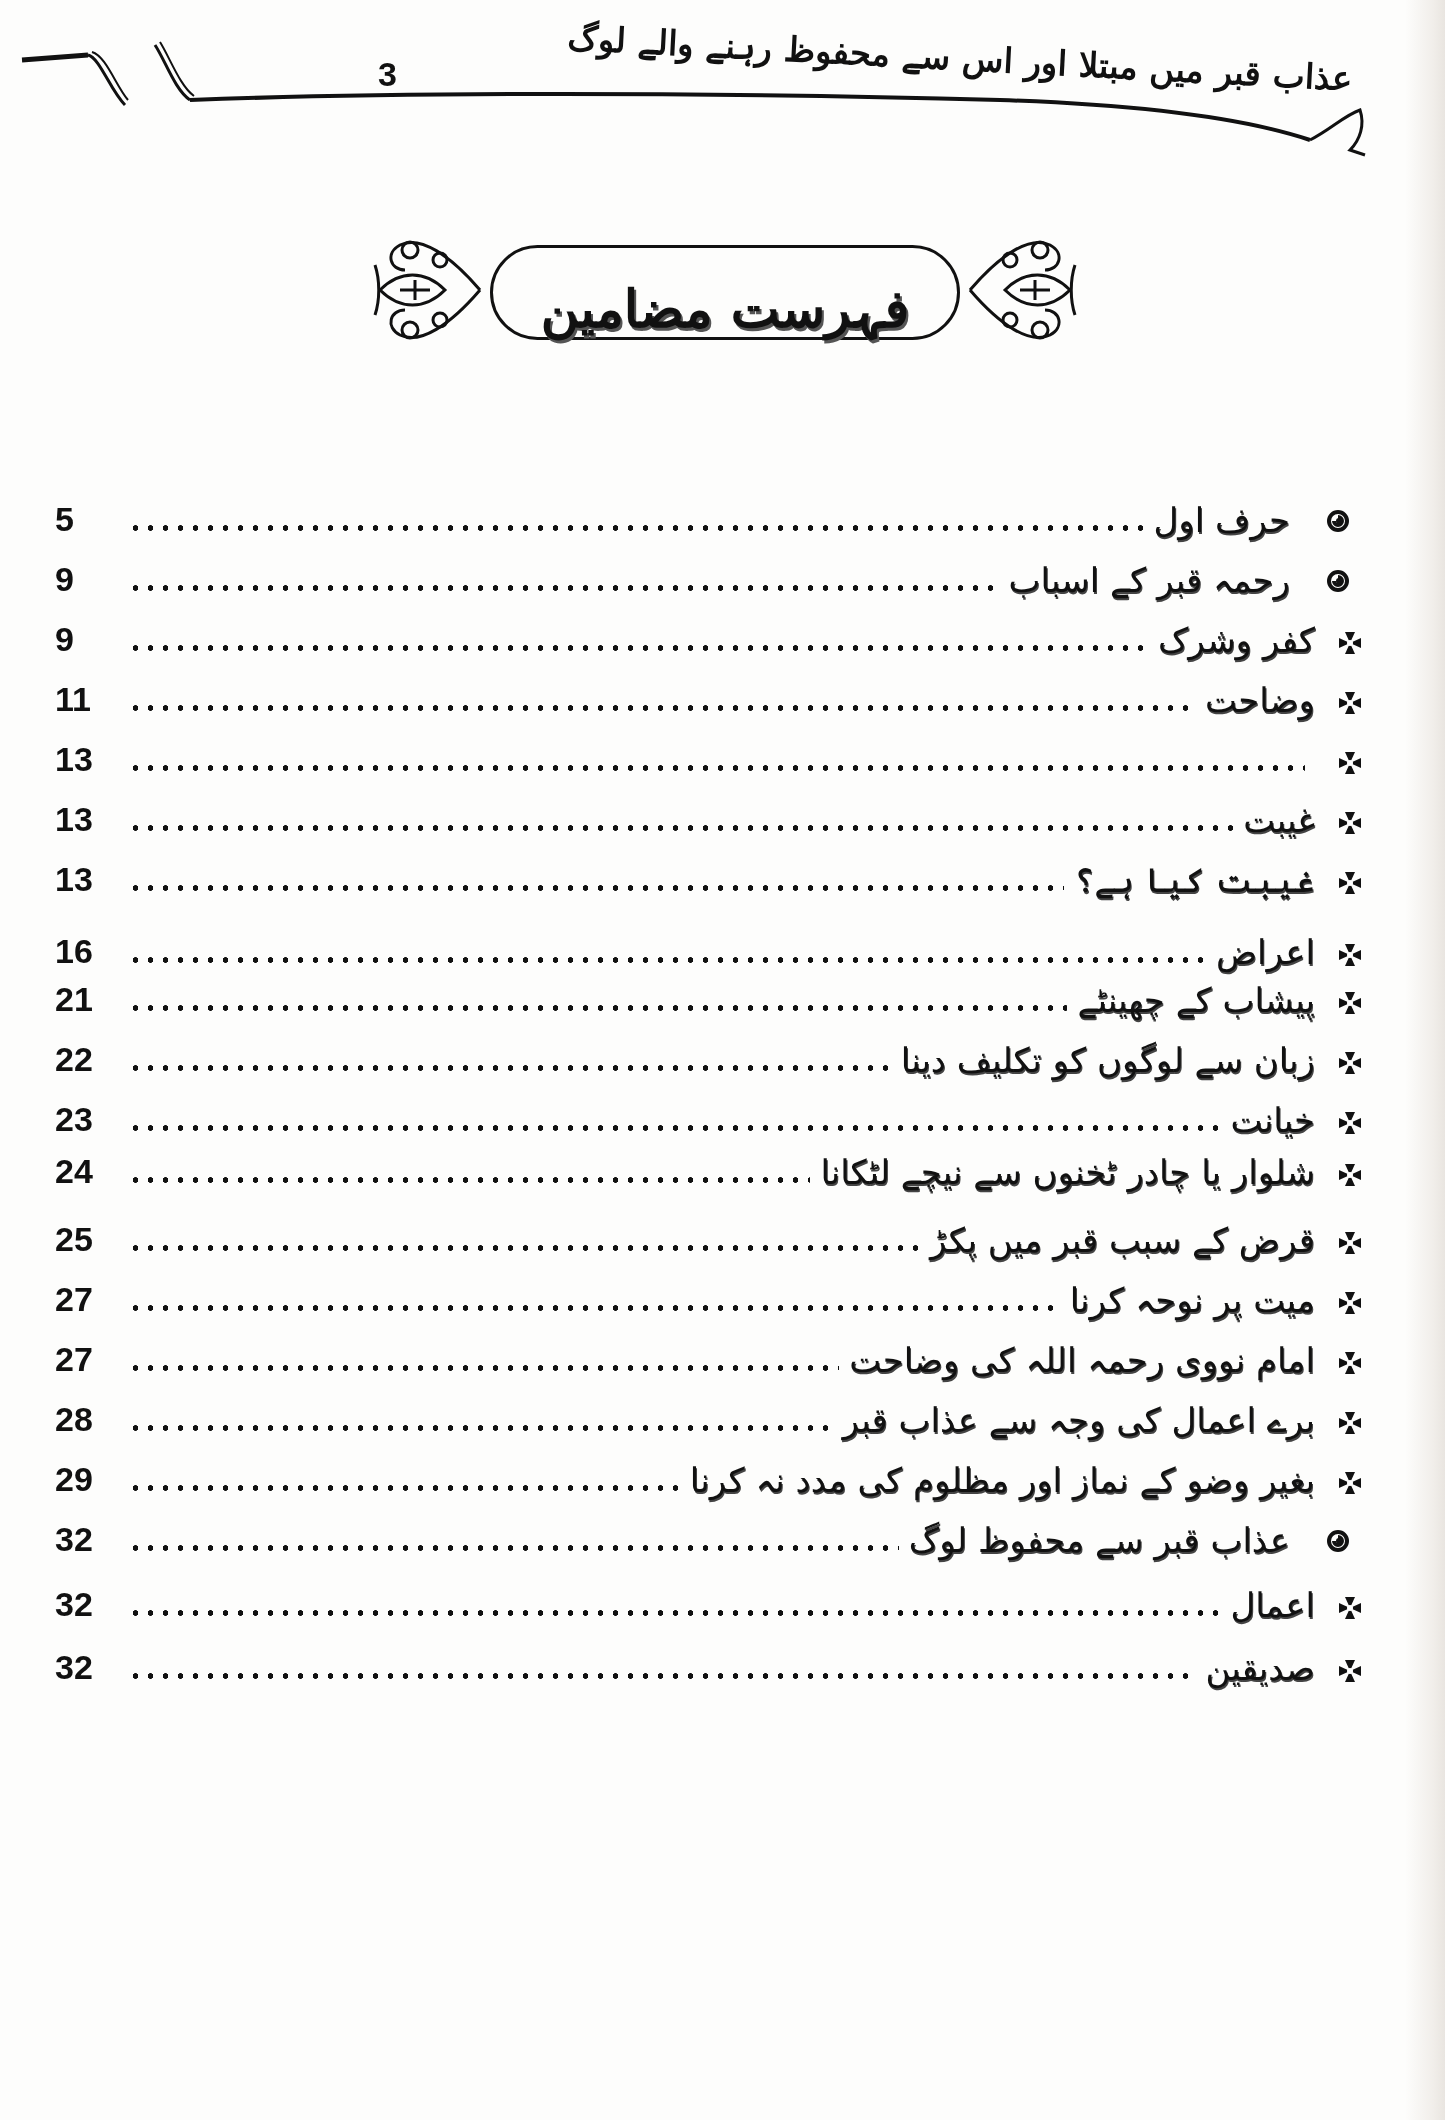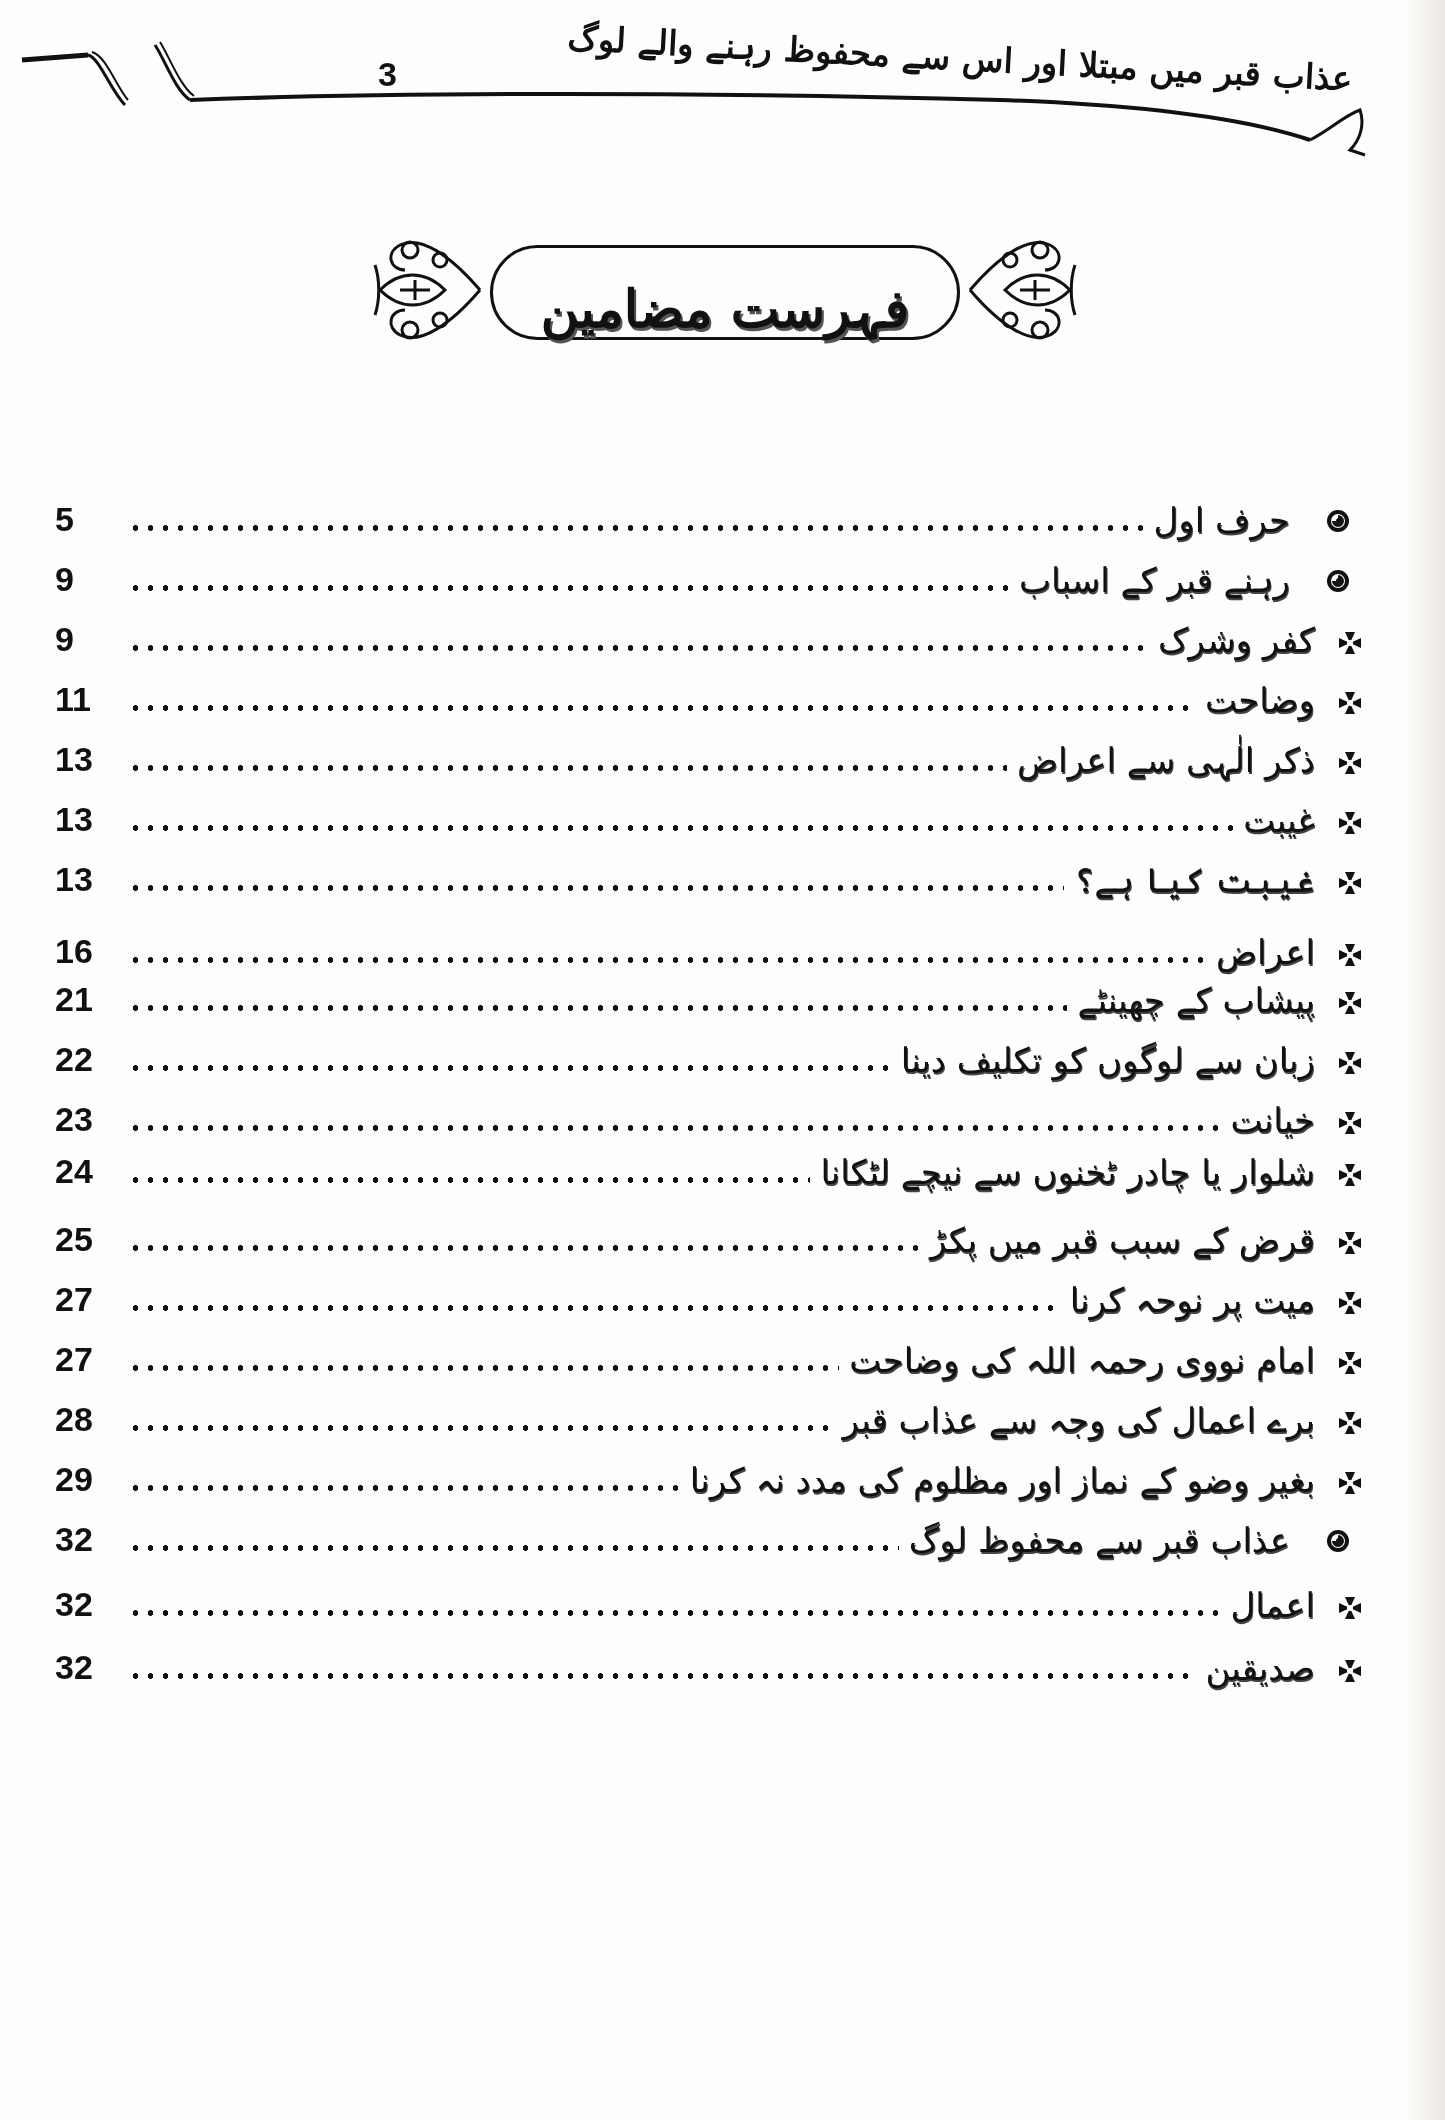--- a/index.html
+++ b/index.html
@@ -124,21 +124,21 @@
       <span class="toc-bullet">
   <svg class="bullet-spiral" width="30" height="30" viewBox="0 0 30 30">
     <path d="M15 15 m0 -4 a4 4 0 1 1 -4 4 M15 15 m-9 0 a9 9 0 1 1 9 9 a9 9 0 0 1 -9 -9" fill="none" stroke="#111" stroke-width="4"></path>
     <circle cx="16" cy="15" r="3" fill="#111"></circle>
   </svg>
 </span>
     </div>
     <div class="toc-row level-1" style="top: 60px;">
       <span class="toc-page">9</span>
       <span class="toc-dots"></span>
-      <span class="toc-label">رہنے قبر کے اسباب</span>
+      <span class="toc-label">رحمہ قبر کے اسباب</span>
       <span class="toc-bullet">
   <svg class="bullet-spiral" width="30" height="30" viewBox="0 0 30 30">
     <path d="M15 15 m0 -4 a4 4 0 1 1 -4 4 M15 15 m-9 0 a9 9 0 1 1 9 9 a9 9 0 0 1 -9 -9" fill="none" stroke="#111" stroke-width="4"></path>
     <circle cx="16" cy="15" r="3" fill="#111"></circle>
   </svg>
 </span>
     </div>
     <div class="toc-row level-2" style="top: 120px;">
       <span class="toc-page">9</span>
       <span class="toc-dots"></span>
@@ -167,21 +167,20 @@
       <path d="M13 13 L18 24 L8 24 Z"></path>
             <path d="M13 13 L2 18 L2 8 Z"></path>
     </g>
     <circle cx="13" cy="13" r="3" fill="#fff"></circle>
   </svg>
 </span>
     </div>
     <div class="toc-row level-2" style="top: 240px;">
       <span class="toc-page">13</span>
       <span class="toc-dots"></span>
-      <span class="toc-label">ذکر الٰہی سے اعراض</span>
       <span class="toc-bullet">
   <svg class="bullet-flower" width="26" height="26" viewBox="0 0 26 26">
     <g fill="#111">
       <path d="M13 13 L8 2 L18 2 Z"></path>
             <path d="M13 13 L24 8 L24 18 Z"></path>
       <path d="M13 13 L18 24 L8 24 Z"></path>
             <path d="M13 13 L2 18 L2 8 Z"></path>
     </g>
     <circle cx="13" cy="13" r="3" fill="#fff"></circle>
   </svg>

